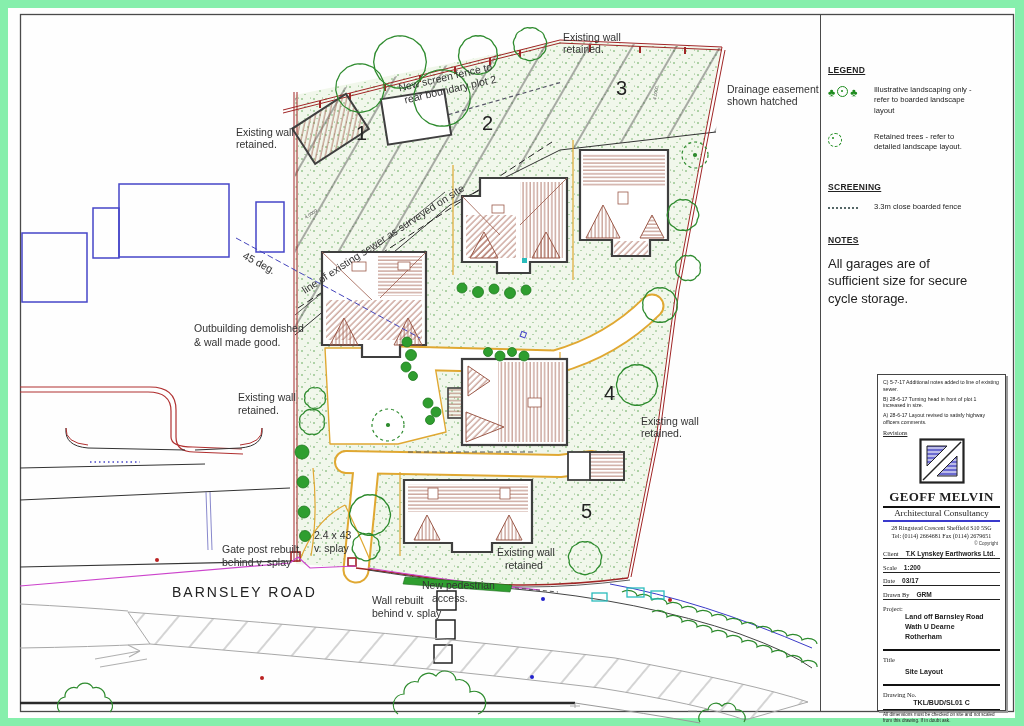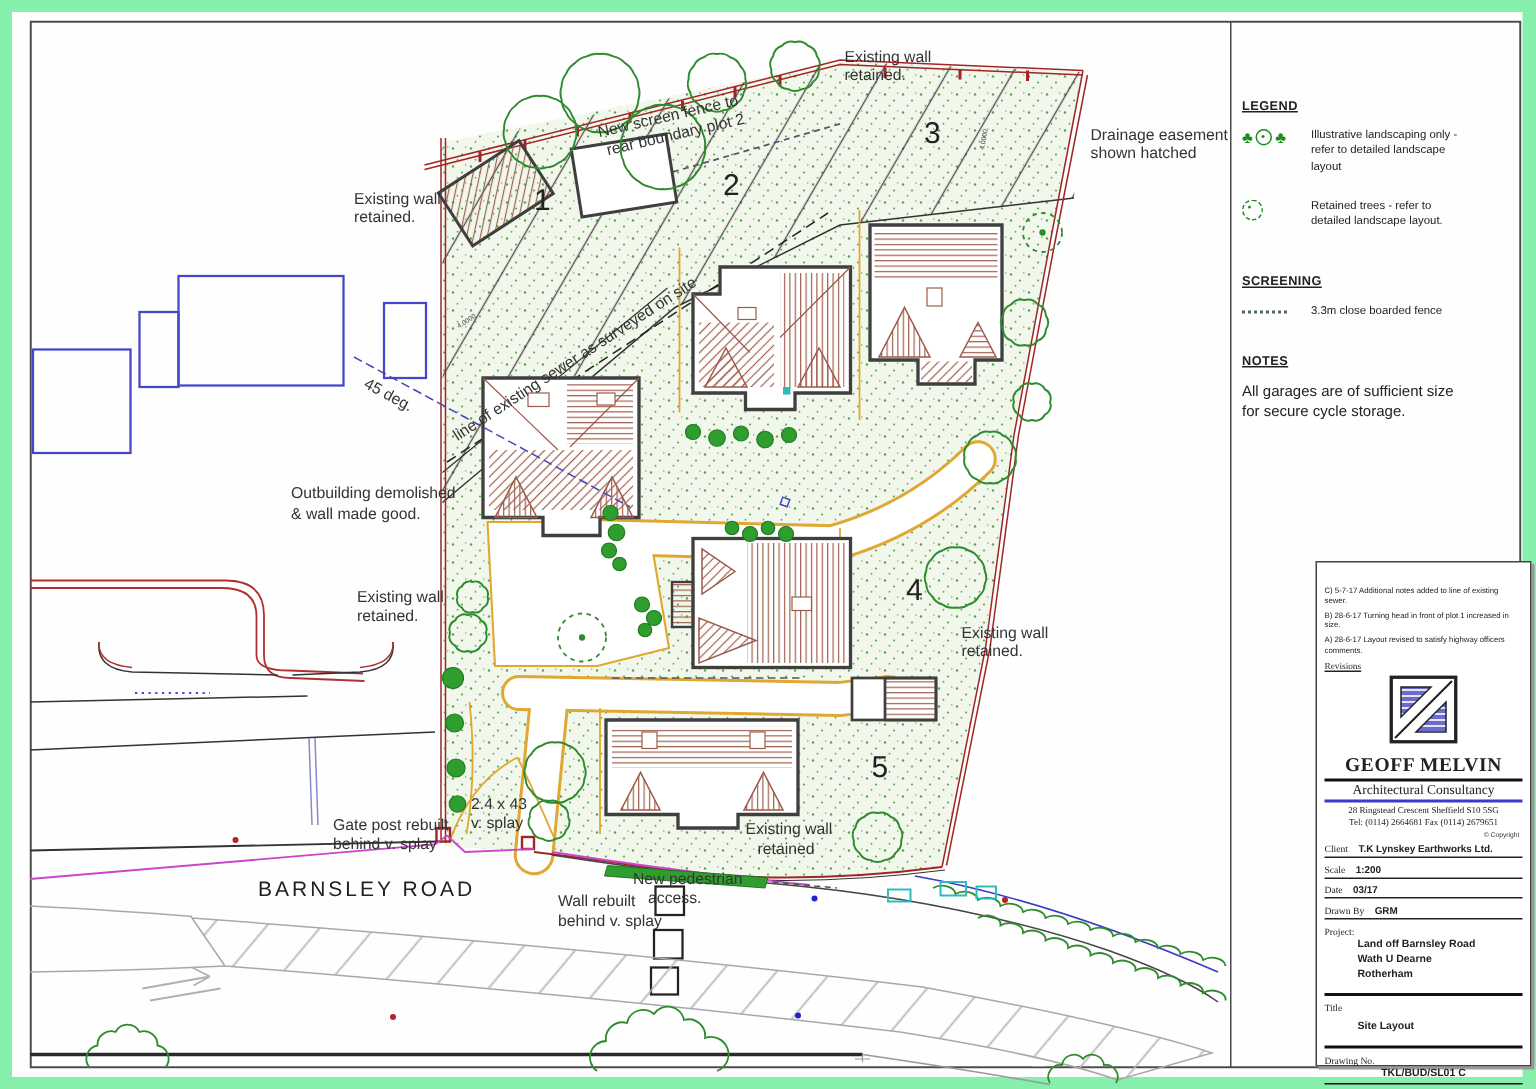--- a/index.html
+++ b/index.html
@@ -17,26 +17,26 @@
   .panel{position:absolute;left:822px;top:15px;width:152px;height:696px;color:#222;}
   .lg-head{font-size:8.5px;font-weight:bold;text-decoration:underline;letter-spacing:.3px;margin:0 0 10px 6px;}
   .lg-item{display:flex;align-items:flex-start;margin:0 0 16px 6px;}
   .lg-sym{width:46px;flex:none;display:flex;align-items:center;gap:2px;padding-top:1px;}
   .lg-txt{font-size:7.6px;line-height:1.35;color:#222;}
   .clover{color:#1e8c1e;font-size:11px;line-height:10px;}
   .circ{display:inline-block;width:9px;height:9px;border:1px solid #1e8c1e;border-radius:50%;position:relative;}
   .circ:after{content:"";position:absolute;left:3px;top:3px;width:2px;height:2px;background:#1e8c1e;border-radius:50%;}
   .circ.dashed{border-style:dashed;width:12px;height:12px;}
   .fence-dash{display:inline-block;width:30px;border-top:2px dotted #566;margin-top:4px;}
-  .notes-p{font-size:10px;line-height:1.35;margin:0 4px 2px 6px;color:#222;}
+  .notes-p{font-size:13px;line-height:1.35;margin:0 4px 2px 6px;color:#222;}
 
   
-  .tblock{position:absolute;left:877px;top:374px;width:144px;height:337px;background:#fff;
+  .tblock{position:absolute;left:877px;top:374px;width:129px;height:337px;background:#fff;
           border:1.2px solid #444;box-shadow:2px 2px 0 #9a9a9a;box-sizing:border-box;
-          padding:16px 5px;color:#222;}
+          padding:4px 5px;color:#222;}
   .rev{font-size:5.2px;line-height:1.3;margin-bottom:3px;}
   .rev-label{font-size:6.2px;text-decoration:underline;font-family:"Liberation Serif",serif;margin:2px 0 2px;}
   .logo-wrap{text-align:center;margin:2px 0 1px;}
   .firm{font-family:"Liberation Serif",serif;font-weight:bold;font-size:13px;letter-spacing:.4px;
         text-align:center;border-bottom:2px solid #111;padding-bottom:1px;}
   .firm-sub{font-family:Liberation Serif, serif;font-size:9px;text-align:center;
         border-bottom:2px solid #3a3acc;padding-bottom:2px;margin-bottom:2px;}
   .addr{font-family:"Liberation Serif",serif;font-size:6px;text-align:center;line-height:1.35;}
   .copyright{font-size:4.5px;text-align:right;margin:1px 2px 0 0;color:#333;}
   .frow{display:flex;align-items:baseline;border-bottom:1px solid #222;margin-top:4.5px;padding-bottom:1px;}
@@ -355,21 +355,21 @@
 
   <div class="panel">
     <div style="height:50px"></div>
     <div class="lg-head">LEGEND</div>
     <div class="lg-item">
       <span class="lg-sym">
         <span class="clover">♣</span>
         <span class="circ"></span>
         <span class="clover">♣</span>
       </span>
-      <span class="lg-txt">Illustrative landscaping only - refer to detailed landscape layout</span>
+      <span class="lg-txt">Illustrative landscaping only - refer to boarded landscape layout</span>
     </div>
     <div class="lg-item">
       <span class="lg-sym">
           <span class="circ dashed"></span>
         </span>
       <span class="lg-txt">Retained trees - refer to detailed landscape layout.</span>
     </div>
     <div style="height:14px"></div>
     <div class="lg-head">SCREENING</div>
     <div class="lg-item">

